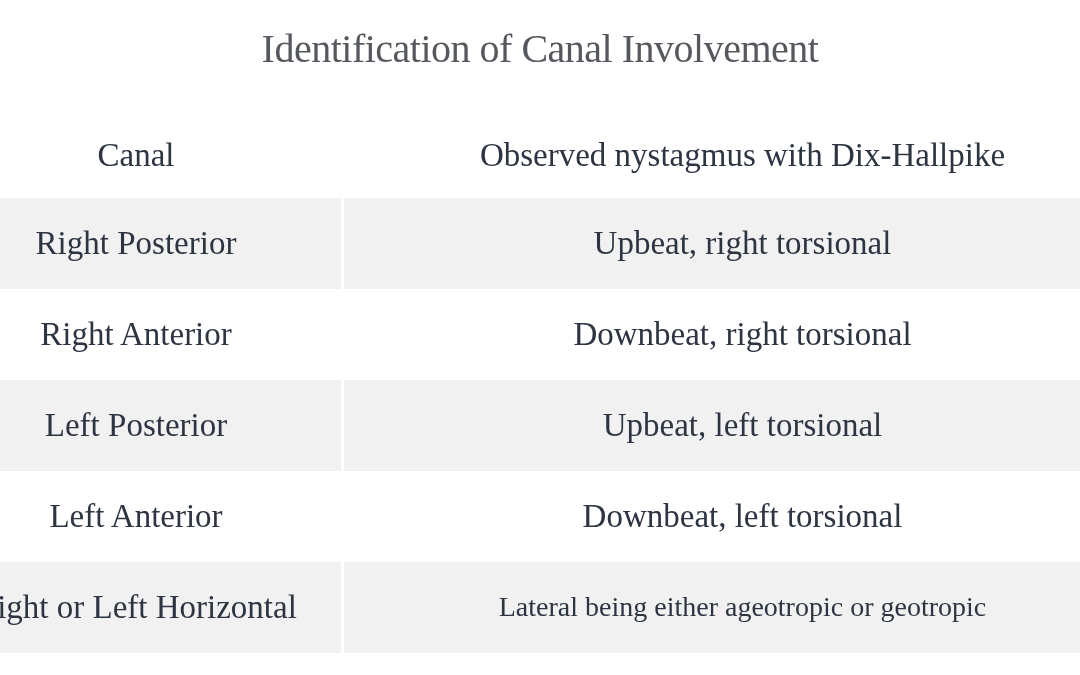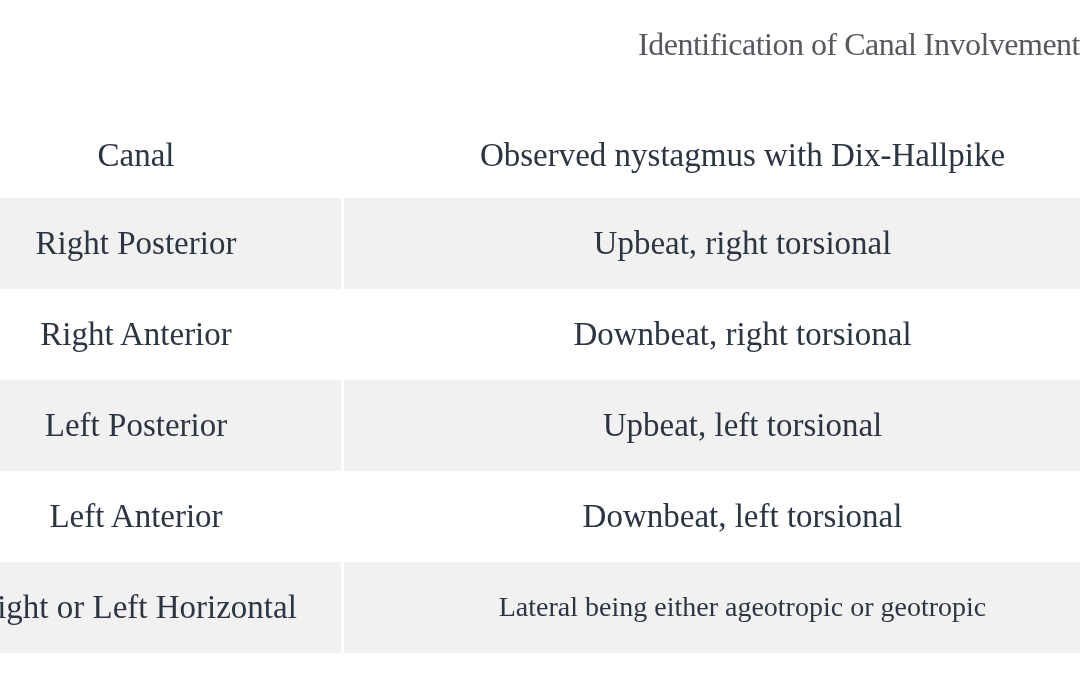--- a/index.html
+++ b/index.html
@@ -20,22 +20,22 @@
     width: 1080px;
     height: 675px;
     background: #ffffff;
     overflow: hidden;
   }
   .slide-title {
     position: absolute;
     top: 26px;
     left: 0;
     width: 1080px;
-    text-align: right;
-    font-size: 32px;
+    text-align: center;
+    font-size: 40px;
     line-height: 1.15;
     color: #55585d;
     font-weight: 400;
     letter-spacing: -0.5px;
     white-space: nowrap;
   }
   
   .canal-table {
     position: absolute;
     top: 112px;

